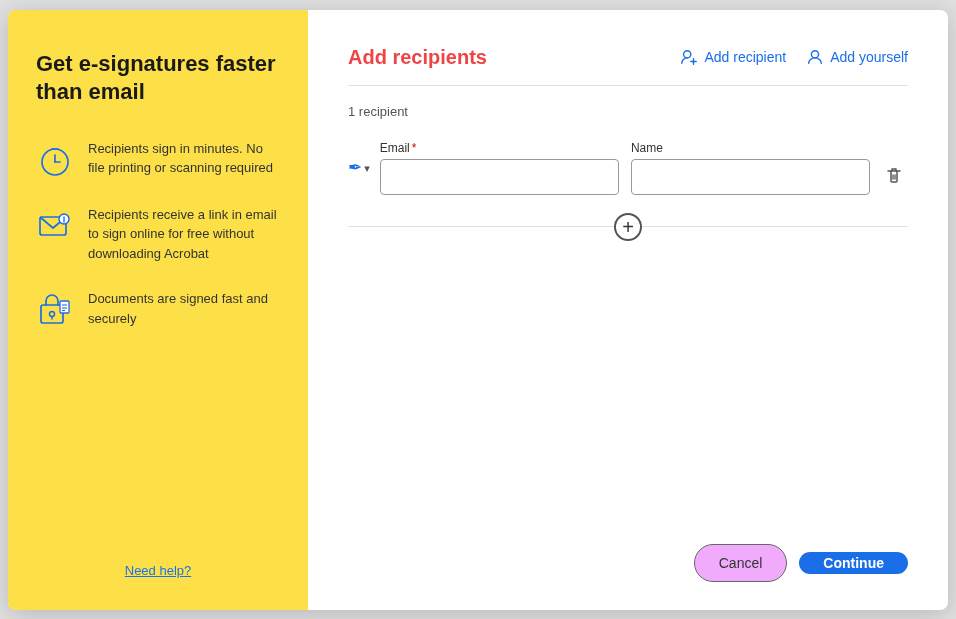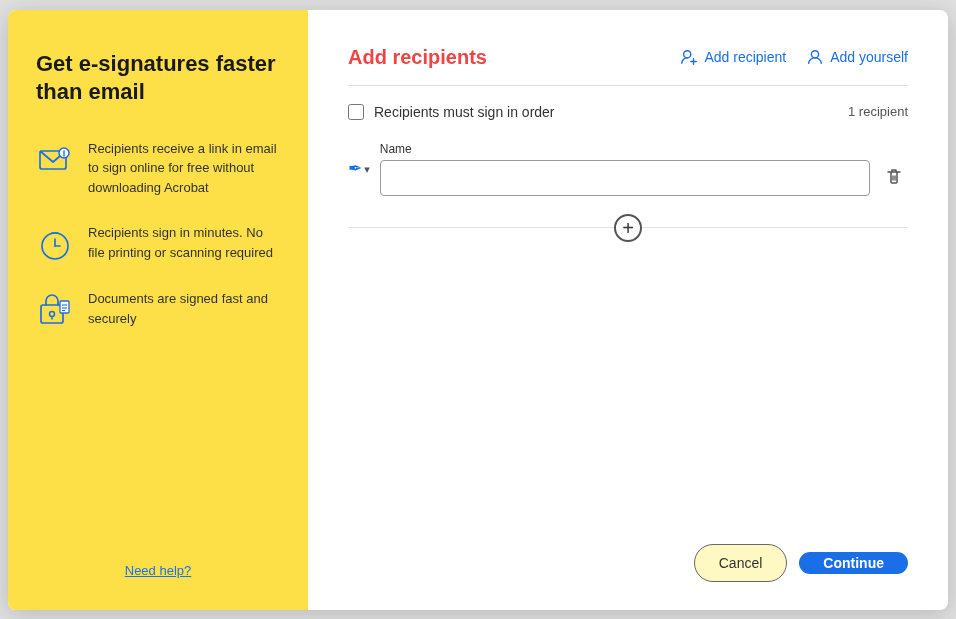--- a/index.html
+++ b/index.html
@@ -246,21 +246,21 @@
       display: flex;
       justify-content: flex-end;
       align-items: center;
       gap: 12px;
       padding-top: 16px;
     }
     .cancel-btn {
       height: 38px;
       padding: 0 24px;
       border: 1.5px solid #666;
-      background: #fef9c3;
+      background: #f0abfc;
       border-radius: 20px;
       font-size: 14px;
       font-weight: 500;
       color: #333;
       cursor: pointer;
     }
     .continue-btn {
       height: 22px;
       padding: 0 24px;
       border: none;
@@ -273,44 +273,44 @@
     }
   </style>
 </head>
 <body>
 
 <div class="modal">
 
   <div class="left-panel">
     <div class="left-title">Get e-signatures faster than email</div>
     <div class="feature-list">
+
+      <div class="feature-item">
+        <div class="feature-icon">
+          <svg viewBox="0 0 38 38" fill="none" xmlns="http://www.w3.org/2000/svg">
+            <circle cx="19" cy="21" r="13" stroke="#1a6fe8" stroke-width="1.7" fill="none"></circle>
+            <line x1="19" y1="21" x2="19" y2="14" stroke="#1a6fe8" stroke-width="1.7" stroke-linecap="round"></line>
+            <line x1="19" y1="21" x2="24" y2="21" stroke="#1a6fe8" stroke-width="1.7" stroke-linecap="round"></line>
+            <line x1="16" y1="8" x2="22" y2="8" stroke="#1a6fe8" stroke-width="1.7" stroke-linecap="round"></line>
+          </svg>
+        </div>
+        <div class="feature-text">Recipients sign in minutes. No file printing or scanning required</div>
+      </div>
 
       <div class="feature-item">
         <div class="feature-icon">
           <svg viewBox="0 0 38 38" fill="none" xmlns="http://www.w3.org/2000/svg">
             <rect x="4" y="10" width="26" height="18" rx="2" stroke="#1a6fe8" stroke-width="1.7" fill="none"></rect>
             <polyline points="4,10 17,21 30,10" stroke="#1a6fe8" stroke-width="1.7" fill="none" stroke-linejoin="round"></polyline>
             <circle cx="28" cy="12" r="5" fill="#fff" stroke="#1a6fe8" stroke-width="1.5"></circle>
             <line x1="28" y1="10" x2="28" y2="14" stroke="#1a6fe8" stroke-width="1.4" stroke-linecap="round"></line>
             <circle cx="28" cy="15" r="0.8" fill="#1a6fe8"></circle>
           </svg>
         </div>
         <div class="feature-text">Recipients receive a link in email to sign online for free without downloading Acrobat</div>
-      </div>
-
-      <div class="feature-item">
-        <div class="feature-icon">
-          <svg viewBox="0 0 38 38" fill="none" xmlns="http://www.w3.org/2000/svg">
-            <circle cx="19" cy="21" r="13" stroke="#1a6fe8" stroke-width="1.7" fill="none"></circle>
-            <line x1="19" y1="21" x2="19" y2="14" stroke="#1a6fe8" stroke-width="1.7" stroke-linecap="round"></line>
-            <line x1="19" y1="21" x2="24" y2="21" stroke="#1a6fe8" stroke-width="1.7" stroke-linecap="round"></line>
-            <line x1="16" y1="8" x2="22" y2="8" stroke="#1a6fe8" stroke-width="1.7" stroke-linecap="round"></line>
-          </svg>
-        </div>
-        <div class="feature-text">Recipients sign in minutes. No file printing or scanning required</div>
       </div>
 
       <div class="feature-item">
         <div class="feature-icon">
           <svg viewBox="0 0 38 38" fill="none" xmlns="http://www.w3.org/2000/svg">
             <rect x="5" y="14" width="22" height="18" rx="2" stroke="#1a6fe8" stroke-width="1.7" fill="none"></rect>
             <path d="M10 14 V10 a6 6 0 0 1 12 0 V14" stroke="#1a6fe8" stroke-width="1.7" fill="none" stroke-linecap="round"></path>
             <circle cx="16" cy="23" r="2.5" stroke="#1a6fe8" stroke-width="1.5" fill="none"></circle>
             <line x1="16" y1="25.5" x2="16" y2="28" stroke="#1a6fe8" stroke-width="1.5" stroke-linecap="round"></line>
 
@@ -346,34 +346,36 @@
             <path d="M3 17c0-3.3 3.1-6 7-6s7 2.7 7 6" stroke="#1a6fe8" stroke-width="1.6" stroke-linecap="round" fill="none"></path>
           </svg>
           <span>Add yourself</span>
         </button>
       </div>
     </div>
 
     <hr class="divider">
 
     <div class="checkbox-row">
-      <label class="checkbox-label">
-        <input type="checkbox" style="">
-        <span>Recipients must sign in order</span>
-      </label>
       <span class="recipient-count">1 recipient</span>
     </div>
 
     <div class="recipient-row">
       <div class="role-selector">
         <span class="role-icon">✒</span>
         <span class="chevron-icon">▾</span>
       </div>
 
       <div class="field-group">
+        <div class="field-wrapper email-field">
+          <div class="field-label">
+            <span>Email</span><span class="required-star">*</span>
+          </div>
+          <input type="email" class="text-input" placeholder="" style="">
+        </div>
         <div class="field-wrapper name-field">
           <div class="field-label">Name</div>
           <input type="text" class="text-input" placeholder="" style="">
         </div>
       </div>
 
       <button class="delete-btn">
         <svg viewBox="0 0 20 20" fill="none" xmlns="http://www.w3.org/2000/svg">
           <path d="M4 6h12M8 6V4h4v2M7 6v10a1 1 0 001 1h4a1 1 0 001-1V6" stroke="#555" stroke-width="1.5" stroke-linecap="round" stroke-linejoin="round"></path>
           <line x1="9" y1="10" x2="9" y2="14" stroke="#555" stroke-width="1.3" stroke-linecap="round"></line>

